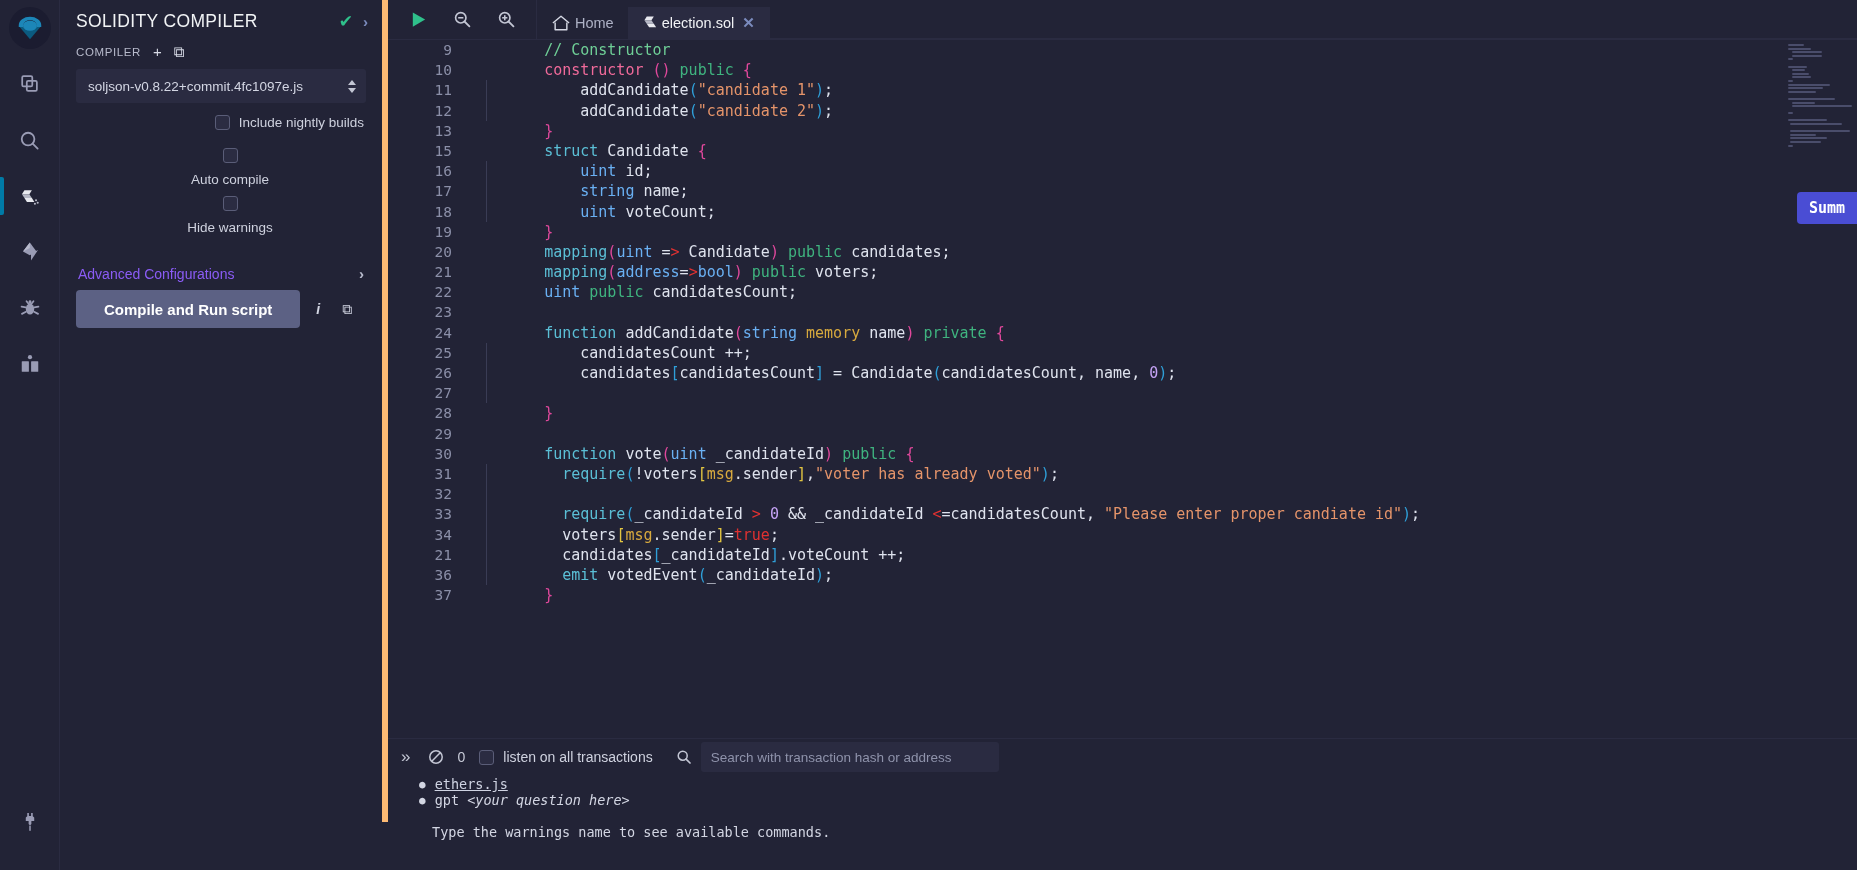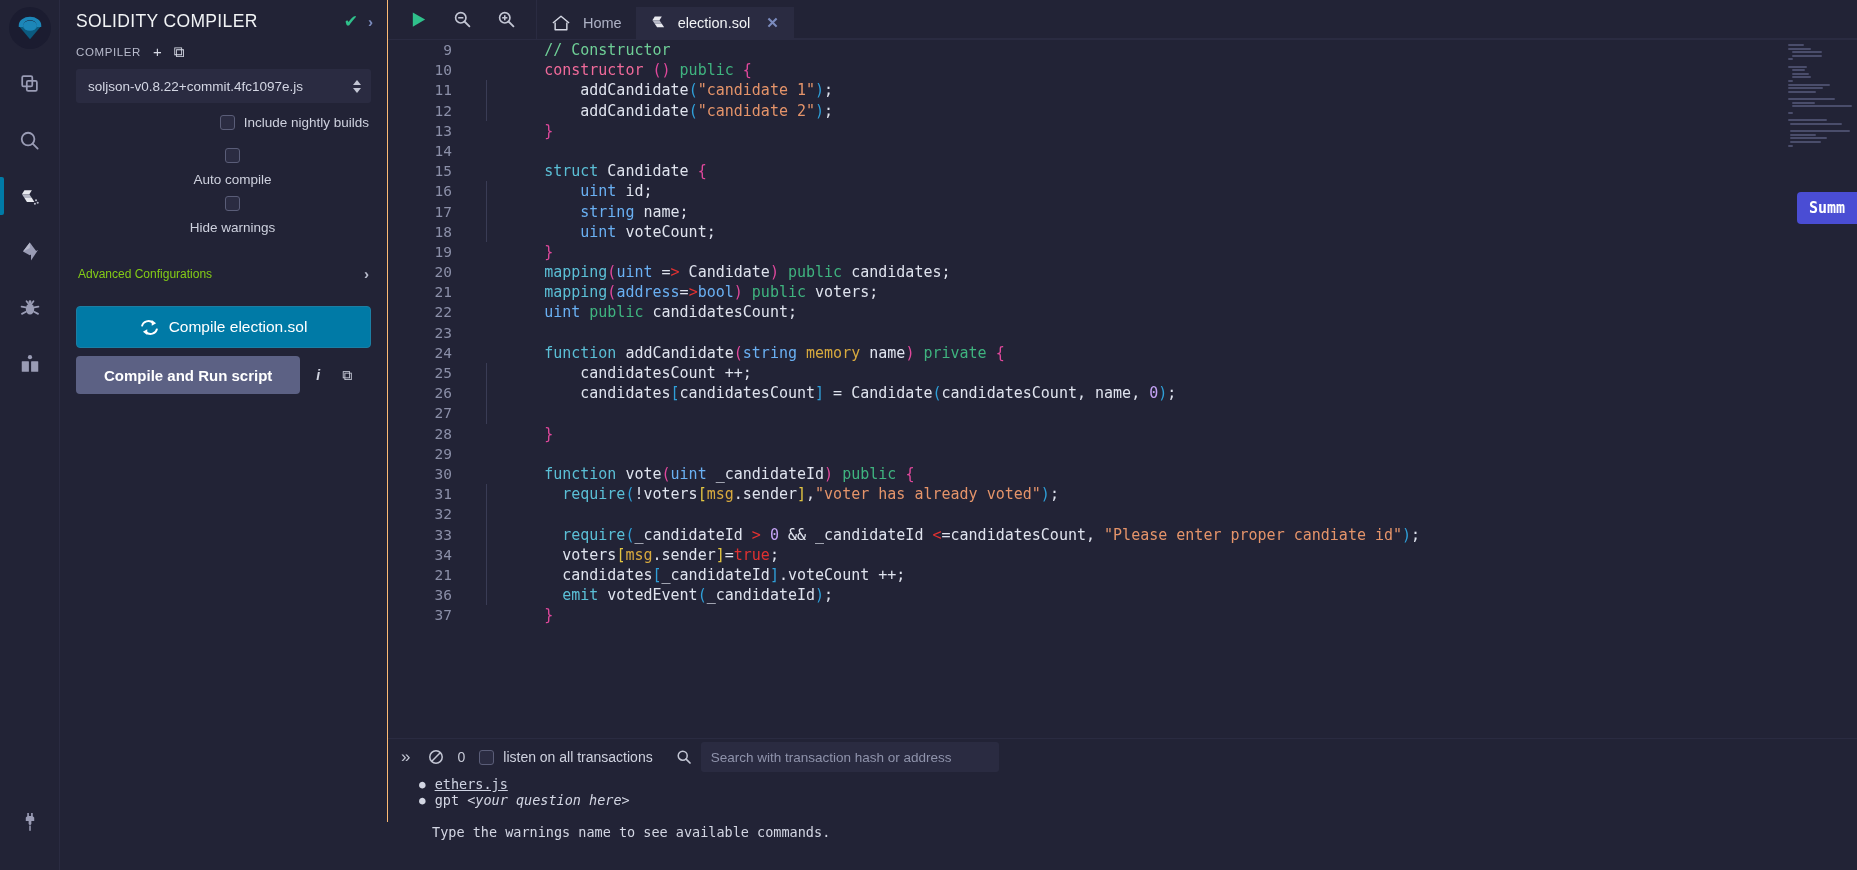--- a/index.html
+++ b/index.html
@@ -39,21 +39,21 @@
   .ico-btn svg { display:block; }
   .ico-btn .g { fill:none; stroke:#9a9cb5; stroke-width:1.9; }
   .ico-btn .gf { fill:#9a9cb5; }
   .spacer { flex: 1 1 auto; }
   .plugin-btn { margin-bottom: 20px; }
 
   
   .panel {
     width: 328px; flex: 0 0 328px; height: 822px;
     background: #222336; color: #dee2e6;
-    border-right: 1px solid #fdba74;
+    border-right: 6px solid #fdba74;
     position: relative;
   }
   .panel-header {
     height: 42px; display:flex; align-items:center; gap:10px;
     padding: 0 14px 0 16px;
   }
   .panel-title {
     font-size: 17.5px; letter-spacing: 0.35px; color: #f1f3f5; font-weight: 400;
     flex: 1 1 auto; white-space: nowrap;
   }
@@ -85,21 +85,21 @@
   .cb {
     width: 15px; height: 15px; border-radius: 3px;
     border: 1px solid #5a5d78; background: #2b2c42;
     flex: 0 0 15px; cursor: pointer;
   }
 
   .adv-row {
     margin-top: 30px; padding: 0 18px 0 18px;
     display:flex; align-items:center; cursor:pointer;
   }
-  .adv-title { font-size:12px; color:#84cc16; flex:1 1 auto; }
+  .adv-title { font-size:14px; color:#8b5cf6; flex:1 1 auto; }
   .adv-chev { color:#b9bccd; font-size:15px; font-weight:700; }
 
   .btn-primary {
     margin: 24px 16px 0 16px;
     height: 42px; border-radius: 4px;
     background: #007aa6; color: #fff;
     border: 1px solid #1b7fa4;
     display:flex; align-items:center; justify-content:center; gap:10px;
     font-size: 15.5px; cursor:pointer;
   }
@@ -112,21 +112,21 @@
   }
   .mini-ico { color:#d3d6e3; font-size:14px; padding: 0 6px; margin-left: 10px; cursor:pointer; }
 
   
   .main { flex: 1 1 auto; height: 870px; display:flex; flex-direction:column; position:relative; background:#222336; }
 
   .topbar { height: 40px; display:flex; align-items:stretch; background:#222336; border-bottom:1px solid #2a2b41; }
   .tb-group { display:flex; align-items:center; gap: 4px; padding: 0 10px; border-right:1px solid #2a2b41; }
   .tb-btn { width: 40px; height:40px; display:flex;align-items:center;justify-content:center; cursor:pointer; }
   .tab {
-    display:flex; align-items:center; gap:12px; padding: 0 14px;
+    display:flex; align-items:center; gap:4px; padding: 0 14px;
     font-size:14.5px; color:#aeb2c6; cursor:pointer;
     border-right:1px solid #2a2b41;
     margin-top:7px;
   }
   .tab .lbl { white-space:nowrap; }
   .tab.active { background:#2a2b41; color:#f1f3f5; }
   .tab .x { color:#7b8bbd; font-size:15px; font-weight:700; margin-left:4px; }
   .tab-rest { flex:1 1 auto; border-bottom:1px solid #2a2b41; }
 
   
@@ -312,29 +312,20 @@
     <div class="cb-row left" style="padding-top:9px;">
       <span class="cb"></span>
       <span>Hide warnings</span>
     </div>
 
     <div class="adv-row">
       <span class="adv-title">Advanced Configurations</span>
       <span class="adv-chev">›</span>
     </div>
 
-    <div class="btn-primary">
-      <svg width="19" height="17" viewBox="0 0 20 18">
-        <path d="M2 7.8 A7 7 0 0 1 13.8 4.2" fill="none" stroke="#fff" stroke-width="2"></path>
-        <path d="M18 10.2 A7 7 0 0 1 6.2 13.8" fill="none" stroke="#fff" stroke-width="2"></path>
-        <path d="M12.4 1 L17 4.5 L12.4 7.2 Z" fill="#fff"></path>
-        <path d="M7.6 17 L3 13.5 L7.6 10.8 Z" fill="#fff"></path>
-      </svg>
-      <span>Compile election.sol</span>
-    </div>
 
     <div class="btn-row2">
       <div class="btn-secondary">
         <span>Compile and Run script</span>
       </div>
       <span class="mini-ico" style="font-style:italic;font-weight:700;">i</span>
       <span class="mini-ico">⧉</span>
     </div>
   </div>
 
@@ -385,21 +376,20 @@
       <div class="tab-rest"></div>
     </div>
 
     <div class="editor">
       <div class="code-scroll" id="code">
           <div class="line"><span class="ln">9</span><span class="gut"></span><span class="ctext"><span class="t-var">    </span><span class="t-com">// Constructor</span></span></div>
           <div class="line"><span class="ln">10</span><span class="gut"></span><span class="ctext"><span class="t-var">    </span><span class="t-key">constructor</span><span class="t-var"> </span><span class="t-brc">()</span><span class="t-var"> </span><span class="t-key2">public</span><span class="t-var"> </span><span class="t-brc">{</span></span></div>
           <div class="line"><span class="ln">11</span><span class="gut ind"></span><span class="ctext"><span class="t-var">        addCandidate</span><span class="t-brk">(</span><span class="t-str">"candidate 1"</span><span class="t-brk">)</span><span class="t-var">;</span></span></div>
           <div class="line"><span class="ln">12</span><span class="gut ind"></span><span class="ctext"><span class="t-var">        addCandidate</span><span class="t-brk">(</span><span class="t-str">"candidate 2"</span><span class="t-brk">)</span><span class="t-var">;</span></span></div>
           <div class="line"><span class="ln">13</span><span class="gut"></span><span class="ctext"><span class="t-var">    </span><span class="t-brc">}</span></span></div>
-          <div class="line"><span class="ln">14</span><span class="gut"></span><span class="ctext"></span></div>
           <div class="line"><span class="ln">15</span><span class="gut"></span><span class="ctext"><span class="t-var">    </span><span class="t-fn">struct</span><span class="t-var"> Candidate </span><span class="t-brc">{</span></span></div>
           <div class="line"><span class="ln">16</span><span class="gut ind"></span><span class="ctext"><span class="t-var">        </span><span class="t-type">uint</span><span class="t-var"> id;</span></span></div>
           <div class="line"><span class="ln">17</span><span class="gut ind"></span><span class="ctext"><span class="t-var">        </span><span class="t-type">string</span><span class="t-var"> name;</span></span></div>
           <div class="line"><span class="ln">18</span><span class="gut ind"></span><span class="ctext"><span class="t-var">        </span><span class="t-type">uint</span><span class="t-var"> voteCount;</span></span></div>
           <div class="line"><span class="ln">19</span><span class="gut"></span><span class="ctext"><span class="t-var">    </span><span class="t-brc">}</span></span></div>
           <div class="line"><span class="ln">20</span><span class="gut"></span><span class="ctext"><span class="t-var">    </span><span class="t-fn">mapping</span><span class="t-brc">(</span><span class="t-type">uint</span><span class="t-var"> =</span><span class="t-arr">&gt;</span><span class="t-var"> Candidate</span><span class="t-brc">)</span><span class="t-var"> </span><span class="t-key2">public</span><span class="t-var"> candidates;</span></span></div>
           <div class="line"><span class="ln">21</span><span class="gut"></span><span class="ctext"><span class="t-var">    </span><span class="t-fn">mapping</span><span class="t-brc">(</span><span class="t-type">address</span><span class="t-var">=</span><span class="t-arr">&gt;</span><span class="t-type">bool</span><span class="t-brc">)</span><span class="t-var"> </span><span class="t-key2">public</span><span class="t-var"> voters;</span></span></div>
           <div class="line"><span class="ln">22</span><span class="gut"></span><span class="ctext"><span class="t-var">    </span><span class="t-type">uint</span><span class="t-var"> </span><span class="t-key2">public</span><span class="t-var"> candidatesCount;</span></span></div>
           <div class="line"><span class="ln">23</span><span class="gut"></span><span class="ctext"></span></div>
           <div class="line"><span class="ln">24</span><span class="gut"></span><span class="ctext"><span class="t-var">    </span><span class="t-fn">function</span><span class="t-var"> addCandidate</span><span class="t-brc">(</span><span class="t-type">string</span><span class="t-var"> </span><span class="t-mem">memory</span><span class="t-var"> name</span><span class="t-brc">)</span><span class="t-var"> </span><span class="t-key2">private</span><span class="t-var"> </span><span class="t-brc">{</span></span></div>

